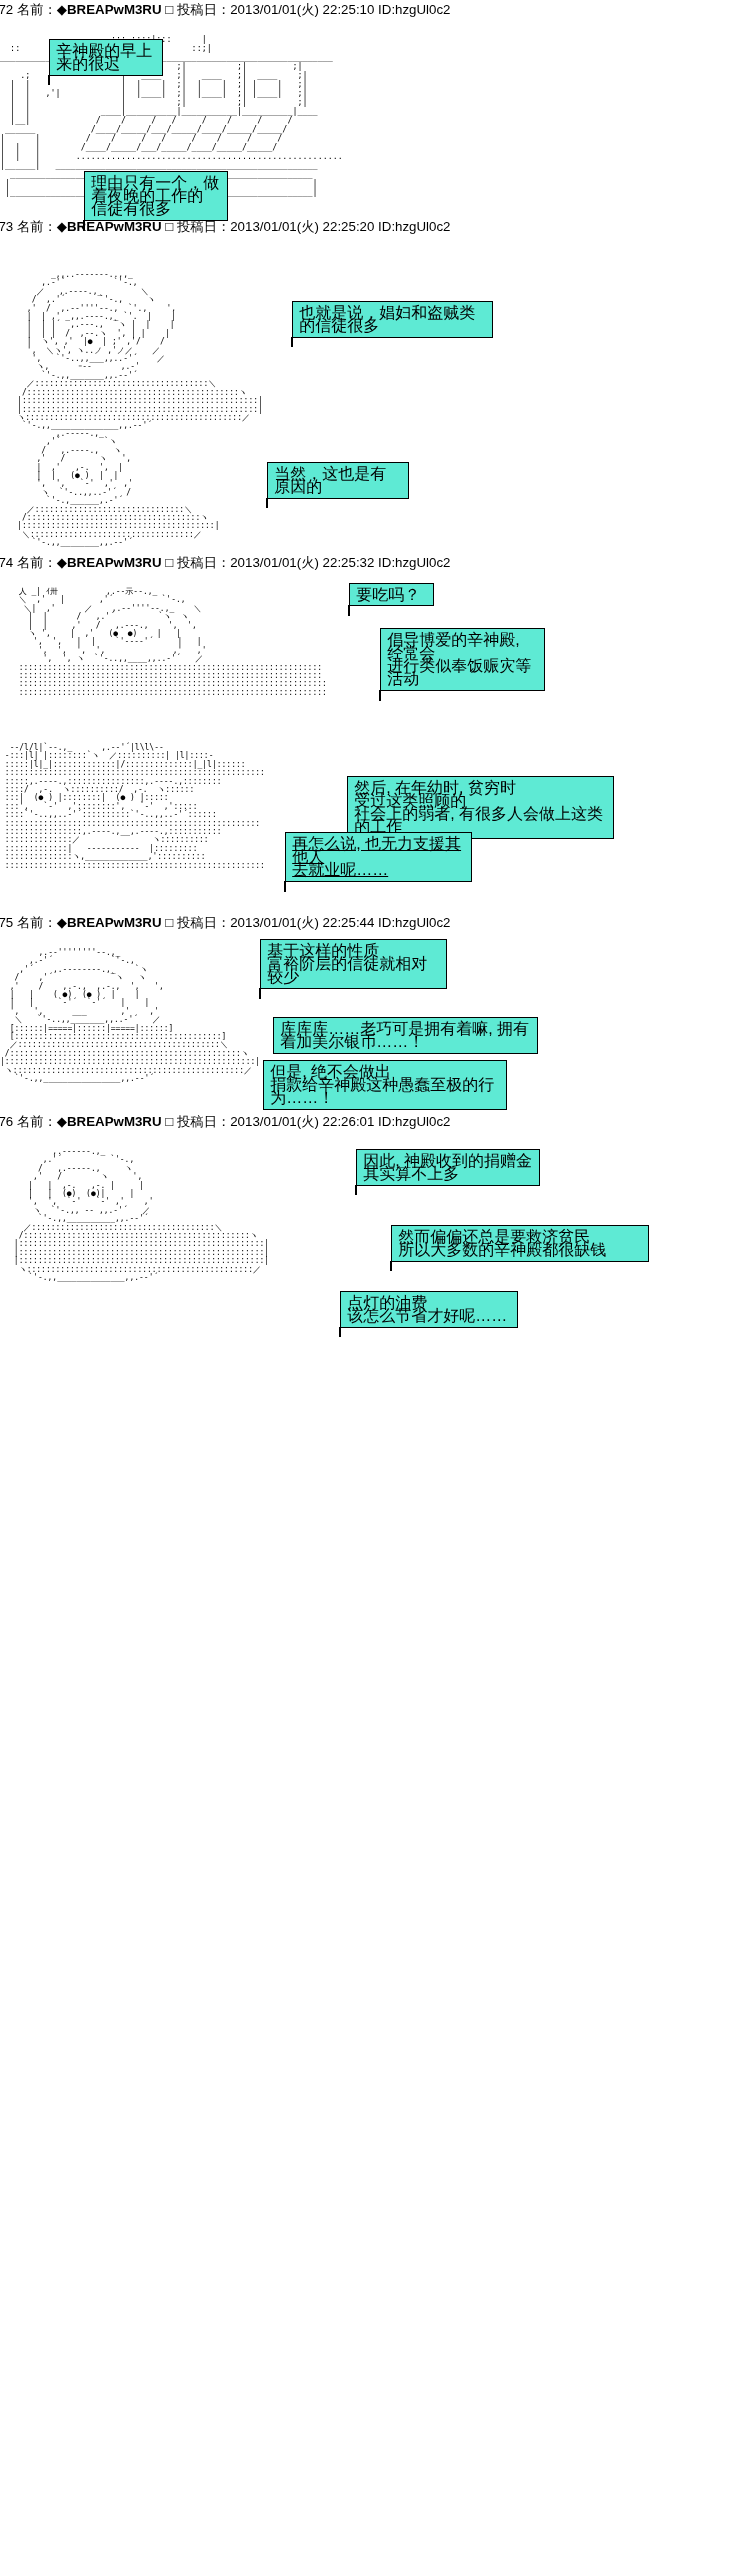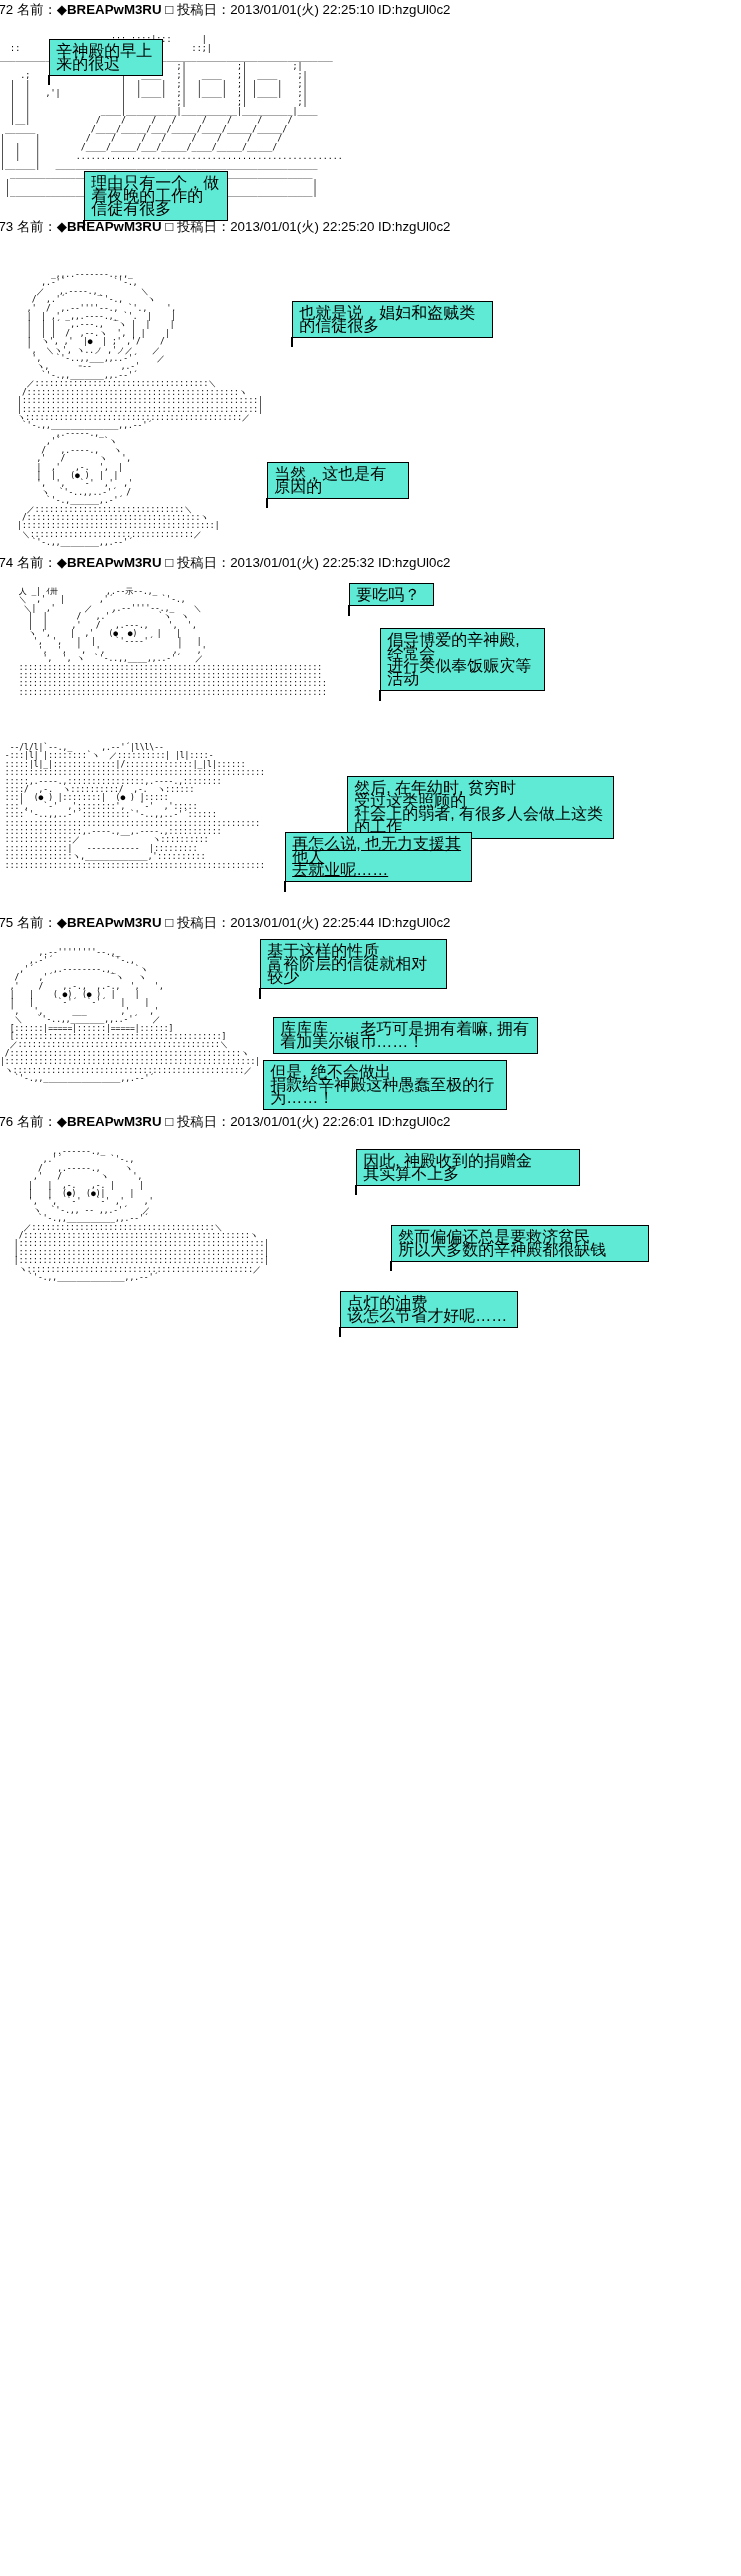--- a/index.html
+++ b/index.html
@@ -214,21 +214,21 @@
     ',  ',  `-'   `-' ,'    ,'
      ヽ  `'‐.,, ‐‐ ,,.-'´   ／
       `'‐.,,__________,,.-‐'´
    ／::::::::::::::::::::::::::::::::::::::＼
   /:::::::::::::::::::::::::::::::::::::::::::::::ヽ
  |:::::::::::::::::::::::::::::::::::::::::::::::::::|
  |:::::::::::::::::::::::::::::::::::::::::::::::::::|
  |:::::::::::::::::::::::::::::::::::::::::::::::::::|
   ヽ:::::::::::::::::::::::::::::::::::::::::::::::／
     `'‐.,,______________,,.-‐'´</pre>
-  <div class="balloon" style="top:1149px;left:356px;width:224px;">因此, 神殿收到的捐赠金
+  <div class="balloon" style="top:1149px;left:356px;width:184px;">因此, 神殿收到的捐赠金
 其实算不上多</div>
   <div class="balloon" style="top:1225px;left:391px;width:258px;">然而偏偏还总是要救济贫民
 所以大多数的辛神殿都很缺钱</div>
   <div class="balloon" style="top:1291px;left:340px;width:178px;">点灯的油费
 该怎么节省才好呢……</div>
 
 </div>
 
 
 </body></html>

